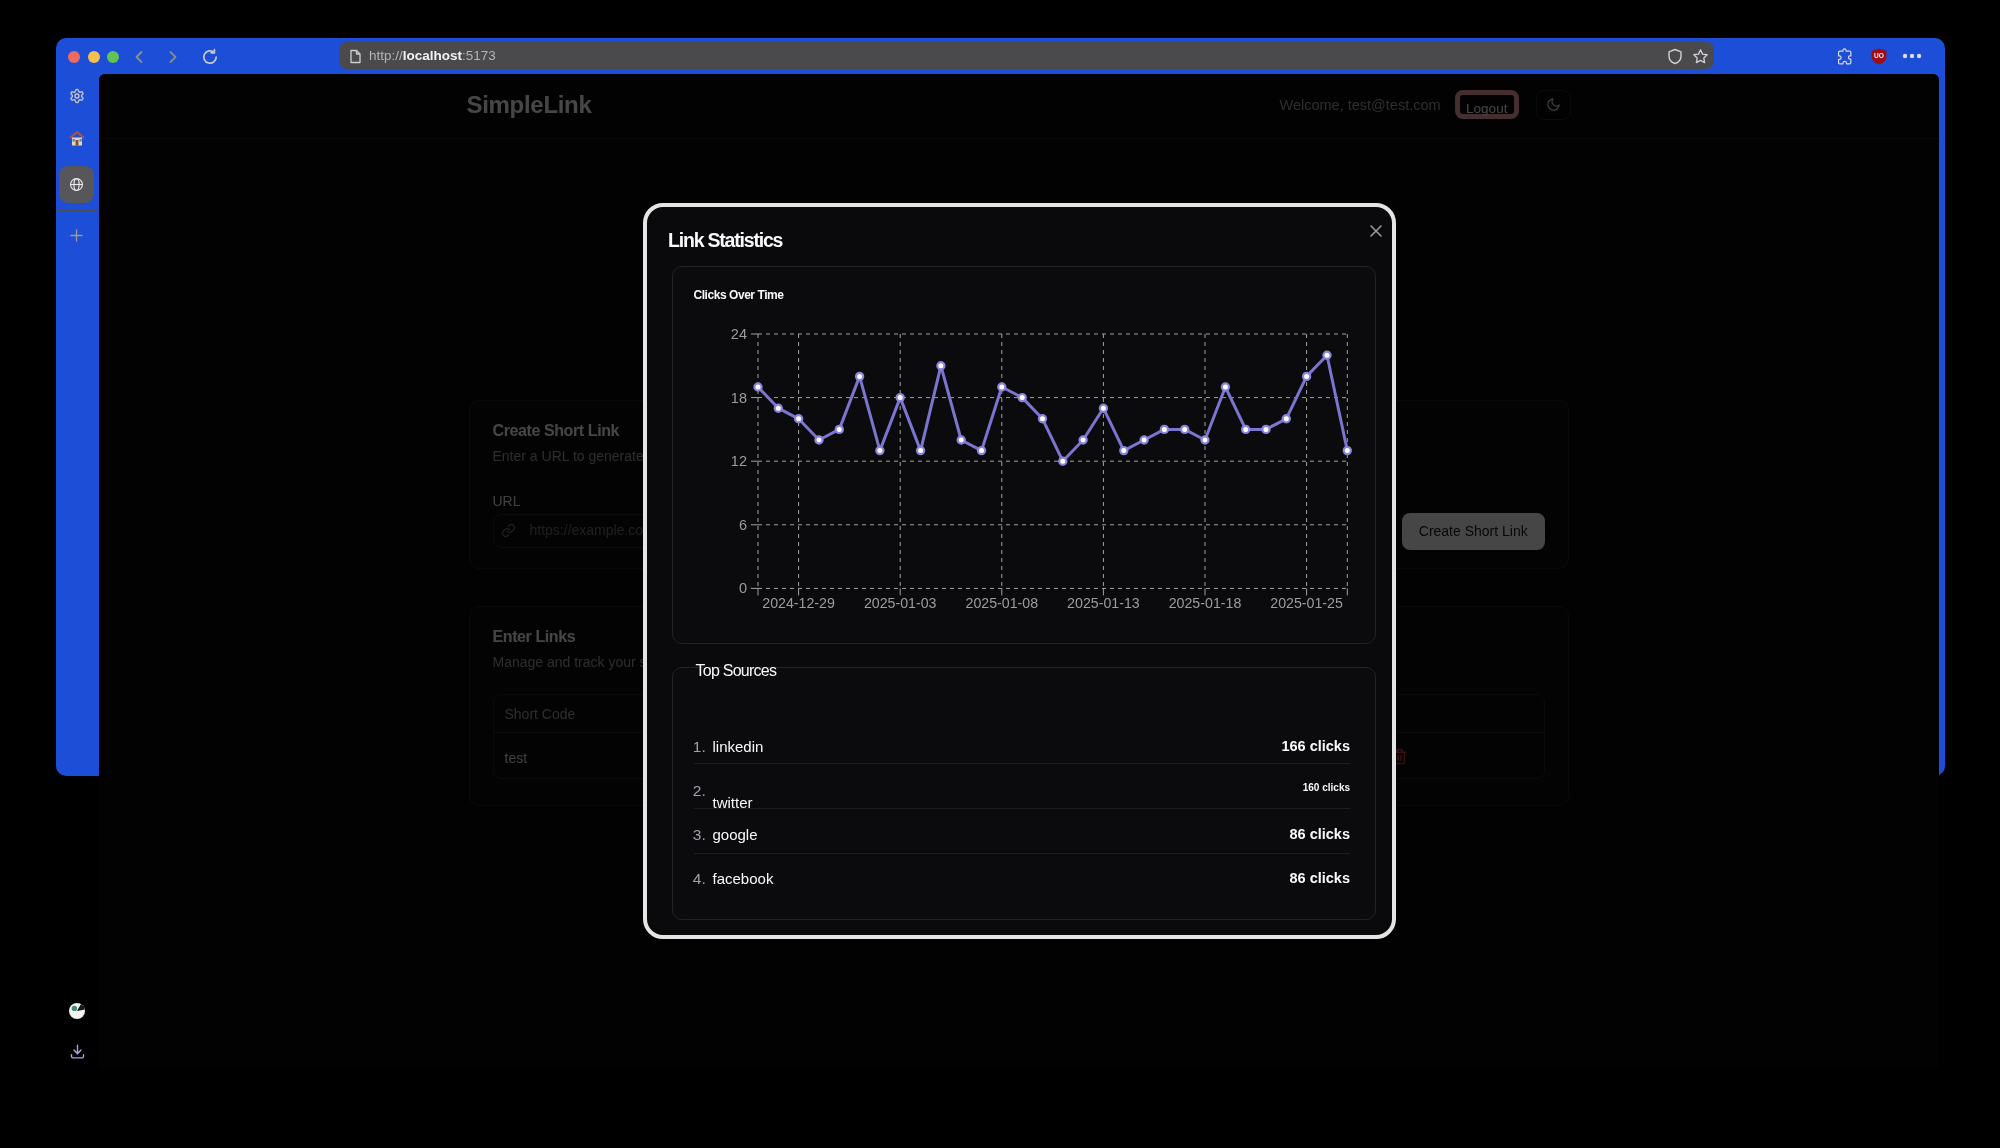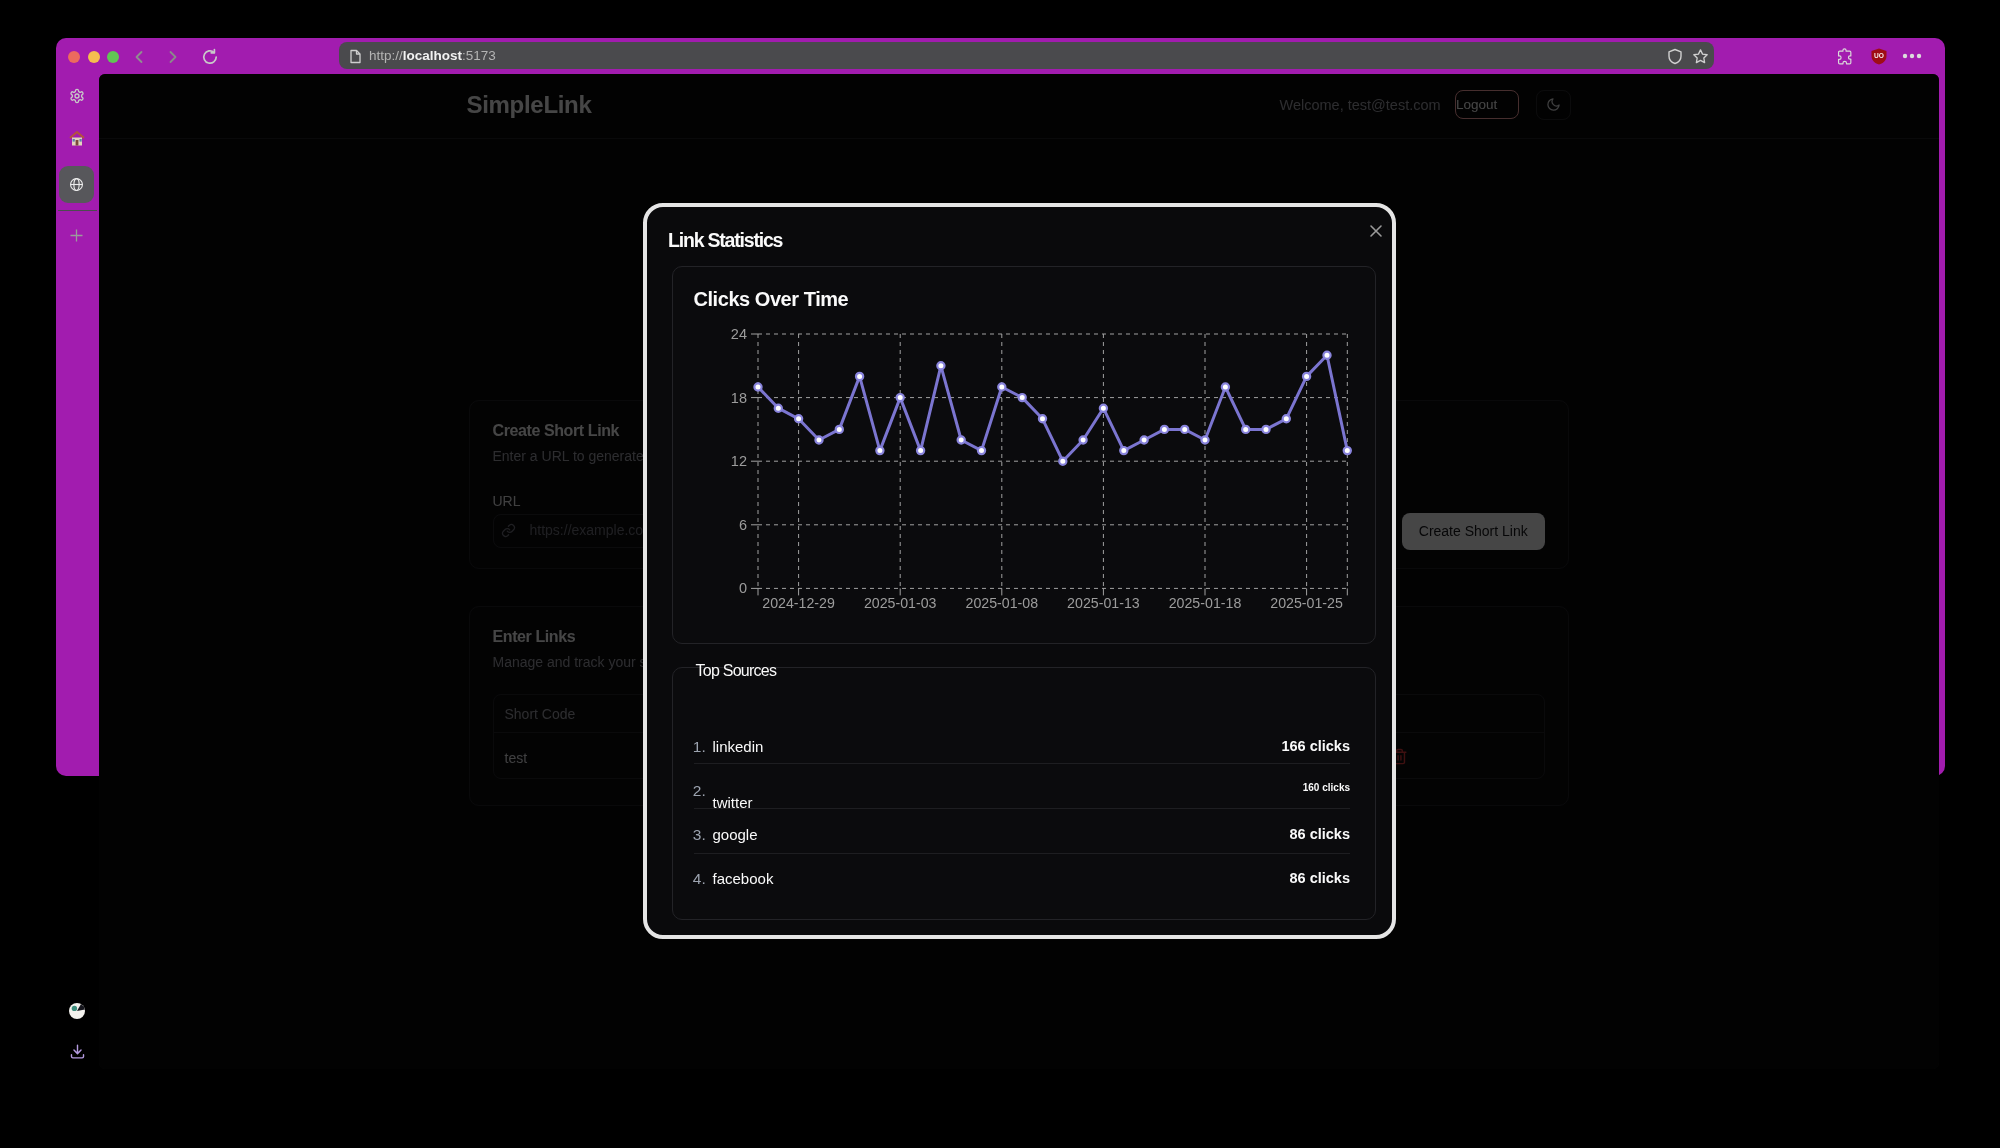--- a/index.html
+++ b/index.html
@@ -1,20 +1,20 @@
 <!DOCTYPE html>
 <html><head>
 <meta charset="utf-8">
 <style>
   * { margin:0; padding:0; box-sizing:border-box; -webkit-font-smoothing:antialiased; }
   html,body { width:2000px; height:1148px; background:#000; overflow:hidden;
     font-family:"Liberation Sans", sans-serif; }
   .abs { position:absolute; }
   #win { position:absolute; left:55.5px; top:37.5px; width:1889px; height:738px;
-    background:#a21caf; border-radius:10px; }
+    background:#1d4ed8; border-radius:10px; }
   #content { position:absolute; left:43px; top:36.5px; width:1840.5px; height:995px;
     background:#0a0a0a; border-radius:6px; overflow:hidden; }
   .tl { position:absolute; width:12px; height:12px; border-radius:50%; top:13px; }
   #urlbar { position:absolute; left:283.7px; top:4px; width:1375px; height:27.5px;
     background:#4a4a4d; border-radius:8px; }
   .svgi { position:absolute; }
   .hdrtxt { white-space:nowrap; }
 </style>
 </head>
 <body>
@@ -96,21 +96,21 @@
     <path d="M12 3 V14 M7 10 L12 15 L17 10" stroke="#b49ae0" stroke-width="2" fill="none" stroke-linecap="round" stroke-linejoin="round"></path>
     <path d="M3.5 16.5 V19 a2 2 0 0 0 2 2 H18.5 a2 2 0 0 0 2-2 V16.5" stroke="#b49ae0" stroke-width="2" fill="none" stroke-linecap="round"></path>
   </svg>
 
   <div id="content">
 
     <div id="page" class="abs" style="inset:0;">
       <div class="abs" style="left:0; top:64px; width:100%; height:1px; background:#222225;"></div>
       <div class="abs hdrtxt" style="left:368px; top:17px; font-size:24px; font-weight:bold; color:#fafafa; letter-spacing:-0.3px;">SimpleLink</div>
       <div class="abs hdrtxt" style="left:1181px; top:23px; width:158px; font-size:14.5px; color:#a1a1aa; text-align:right;">Welcome, test@test.com</div>
-      <div class="abs" style="left:1356.5px; top:16px; width:63.5px; height:29px; border:1px solid #fca5a5; border-radius:8px; line-height:27px; font-size:13.5px; font-weight:500; color:#fafafa;">Logout</div>
+      <div class="abs" style="left:1356.5px; top:16px; width:63.5px; height:29px; border:5px solid #fca5a5; border-radius:8px; text-align:center; line-height:27px; font-size:13.5px; font-weight:500; color:#fafafa;">Logout</div>
       <div class="abs" style="left:1437px; top:15.5px; width:35px; height:30.5px; border:1px solid #2a2a2e; border-radius:8px;"></div>
       <svg class="svgi" style="left:1447px; top:23px;" width="15" height="15" viewBox="0 0 24 24">
         <path d="M21 12.8 A9 9 0 1 1 11.2 3 A7 7 0 0 0 21 12.8 Z" stroke="#e4e4e7" stroke-width="2" fill="none" stroke-linejoin="round"></path>
       </svg>
 
       <div class="abs" style="left:370px; top:326px; width:1100px; height:168.5px; background:#0c0c0e; border:1px solid #222226; border-radius:10px;"></div>
       <div class="abs hdrtxt" style="left:394px; top:348px; font-size:16px; font-weight:bold; color:#fafafa; letter-spacing:-0.4px;">Create Short Link</div>
       <div class="abs hdrtxt" style="left:394px; top:374px; font-size:14px; color:#a1a1aa;">Enter a URL to generate a short link</div>
       <div class="abs hdrtxt" style="left:394px; top:419px; font-size:14px; font-weight:500; color:#e4e4e7;">URL</div>
       <div class="abs" style="left:394px; top:439.5px; width:897px; height:34px; border:1px solid #2a2a2e; border-radius:8px;"></div>
@@ -134,21 +134,21 @@
 
     <div class="abs" style="inset:0; background:rgba(0,0,0,0.72);"></div>
 
     <div id="modal" class="abs" style="left:544.5px; top:129px; width:753px; height:736.3px; background:#0a0a0c; border:4px solid #e5e5e5; border-radius:20px;">
       <div class="abs hdrtxt" style="left:21px; top:21.5px; font-size:19.5px; font-weight:bold; color:#fafafa; letter-spacing:-1.2px;">Link Statistics</div>
       <svg class="svgi" style="left:721px; top:16px;" width="16" height="16" viewBox="0 0 16 16">
         <path d="M3 3 L13 13 M13 3 L3 13" stroke="#9a9a9a" stroke-width="1.6" stroke-linecap="round"></path>
       </svg>
 
       <div class="abs" style="left:25px; top:59px; width:704px; height:378px; background:#0b0b0d; border:1px solid #232327; border-radius:10px;"></div>
-      <div class="abs hdrtxt" style="left:46.5px; top:81px; font-size:20px; font-weight:bold; color:#fafafa; letter-spacing:-0.45px;">Clicks Over Time</div>
+      <div class="abs hdrtxt" style="left:46.5px; top:81px; font-size:12px; font-weight:bold; color:#fafafa; letter-spacing:-0.45px;">Clicks Over Time</div>
       <svg id="chart" class="svgi" style="left:25px; top:59px;" width="704" height="378" viewBox="0 0 704 378">
         <path d="M86.0 68.0 H675.3" stroke="#a2a2a2" stroke-width="1" stroke-dasharray="4,4" fill="none"></path>
         <path d="M86.0 131.6 H675.3" stroke="#a2a2a2" stroke-width="1" stroke-dasharray="4,4" fill="none"></path>
         <path d="M86.0 195.2 H675.3" stroke="#a2a2a2" stroke-width="1" stroke-dasharray="4,4" fill="none"></path>
         <path d="M86.0 258.8 H675.3" stroke="#a2a2a2" stroke-width="1" stroke-dasharray="4,4" fill="none"></path>
         <path d="M86.0 322.4 H675.3" stroke="#a2a2a2" stroke-width="1" stroke-dasharray="4,4" fill="none"></path>
         <path d="M86.0 68.0 V322.4" stroke="#a2a2a2" stroke-width="1" stroke-dasharray="4,4" fill="none"></path>
         <path d="M126.6 68.0 V322.4" stroke="#a2a2a2" stroke-width="1" stroke-dasharray="4,4" fill="none"></path>
         <path d="M228.2 68.0 V322.4" stroke="#a2a2a2" stroke-width="1" stroke-dasharray="4,4" fill="none"></path>
         <path d="M329.8 68.0 V322.4" stroke="#a2a2a2" stroke-width="1" stroke-dasharray="4,4" fill="none"></path>

